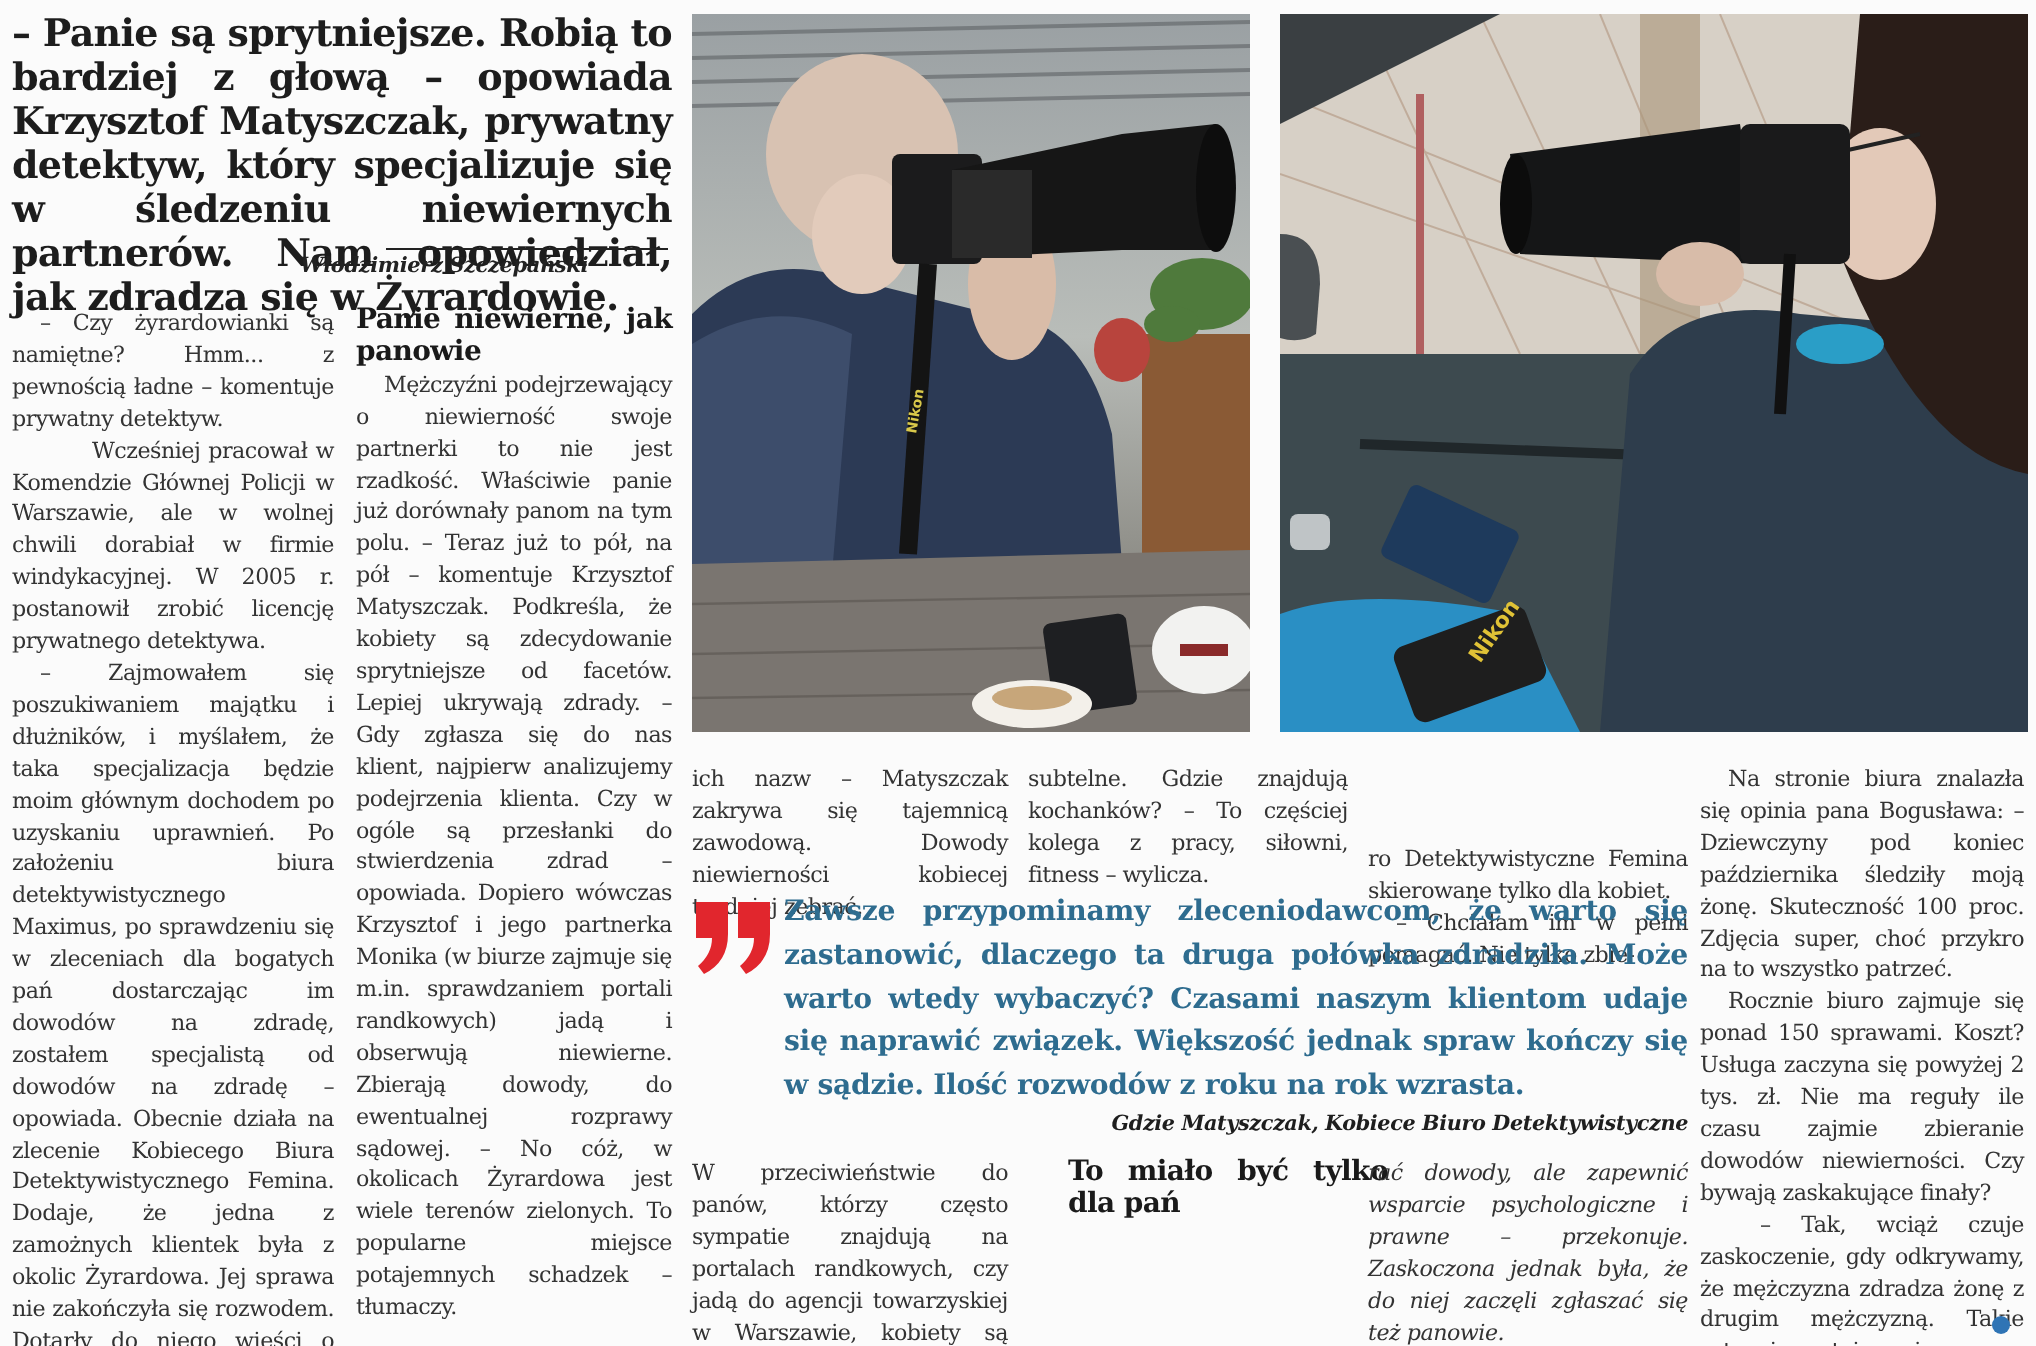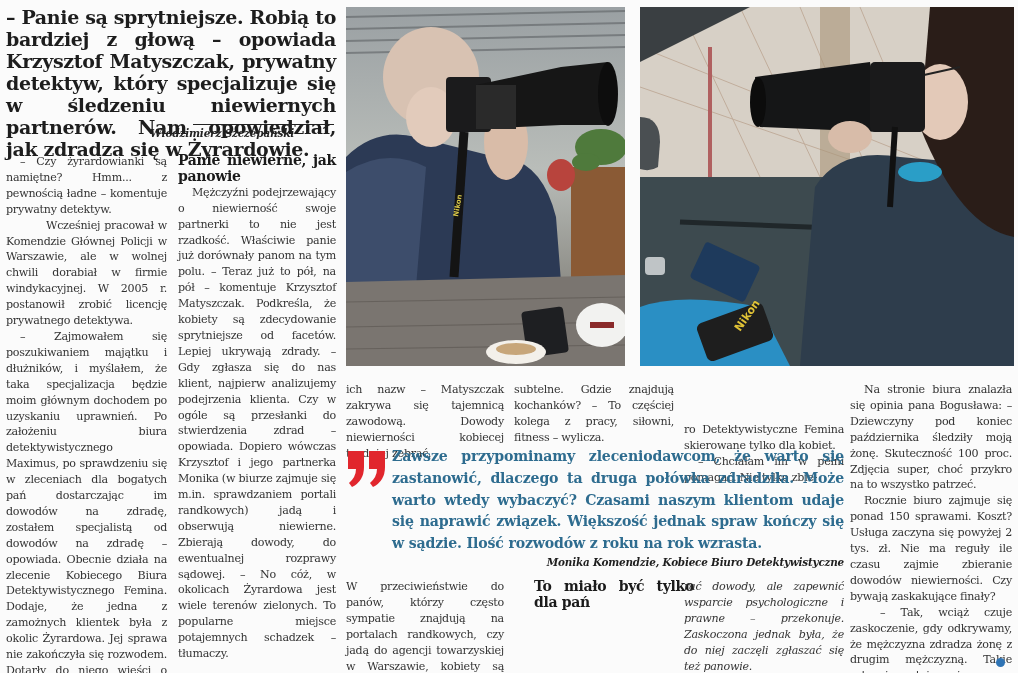--- a/index.html
+++ b/index.html
@@ -212,21 +212,21 @@
   <p style="text-indent:30px">– Tak, wciąż czuje zaskoczenie, gdy odkrywamy, że mężczyzna zdradza żonę z drugim mężczyzną. Takie sytuacje stają się coraz częstsze – przyznaje.</p>
 </div>
 
 <div class="quote-mark">
   <svg width="42" height="36" viewBox="0 0 42 36">
     <path d="M2 0 H18 V16 Q18 30 6 36 L3 32 Q10 26 10 18 H2 Z" fill="#e1262d"></path>
     <path d="M23 0 H39 V16 Q39 30 27 36 L24 32 Q31 26 31 18 H23 Z" fill="#e1262d"></path>
   </svg>
 </div>
 <div class="quote-text">Zawsze przypominamy zleceniodawcom, że warto się zastanowić, dlaczego ta druga połówka zdradziła. Może warto wtedy wybaczyć? Czasami naszym klientom udaje się naprawić związek. Większość jednak spraw kończy się w sądzie. Ilość rozwodów z roku na rok wzrasta.</div>
-<div class="quote-attr">Monika Komendzie, Kobiece Biuro Detektywistyczne</div>
+<div class="quote-attr">Gdzie Matyszczak, Kobiece Biuro Detektywistyczne</div>
 
 <div class="col" id="col3b">
   <p class="noind" style="text-indent:0">W przeciwieństwie do panów, którzy często sympatie znajdują na portalach randkowych, czy jadą do agencji towarzyskiej w Warszawie, kobiety są bardziej</p>
 </div>
 <div class="col" id="col4b">
   <h3>To miało być tylko dla pań</h3>
 </div>
 <div class="col" id="col5b">
   <p class="noind">rać dowody, ale zapewnić wsparcie psychologiczne i prawne – przekonuje. Zaskoczona jednak była, że do niej zaczęli zgłaszać się też panowie.</p>
 </div>

